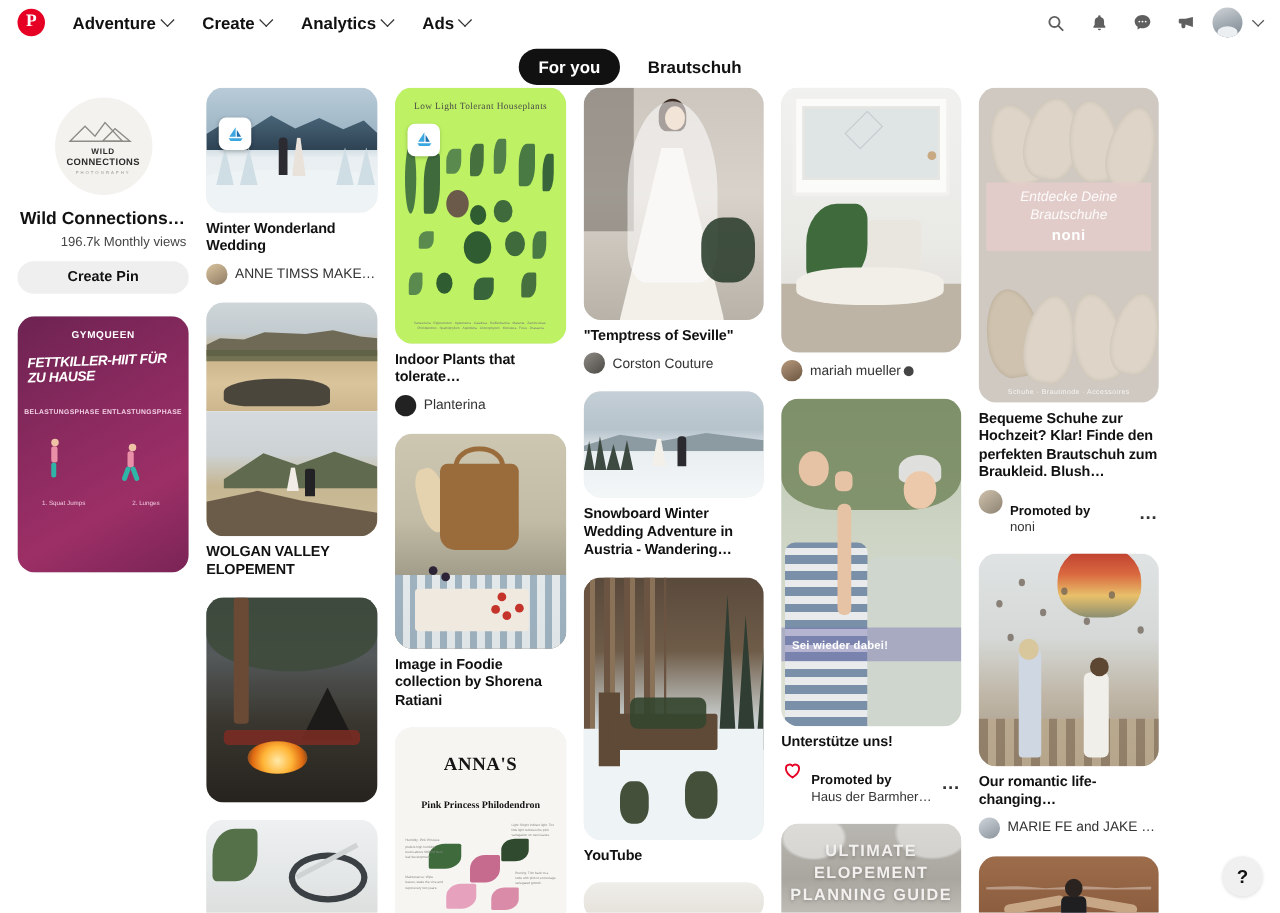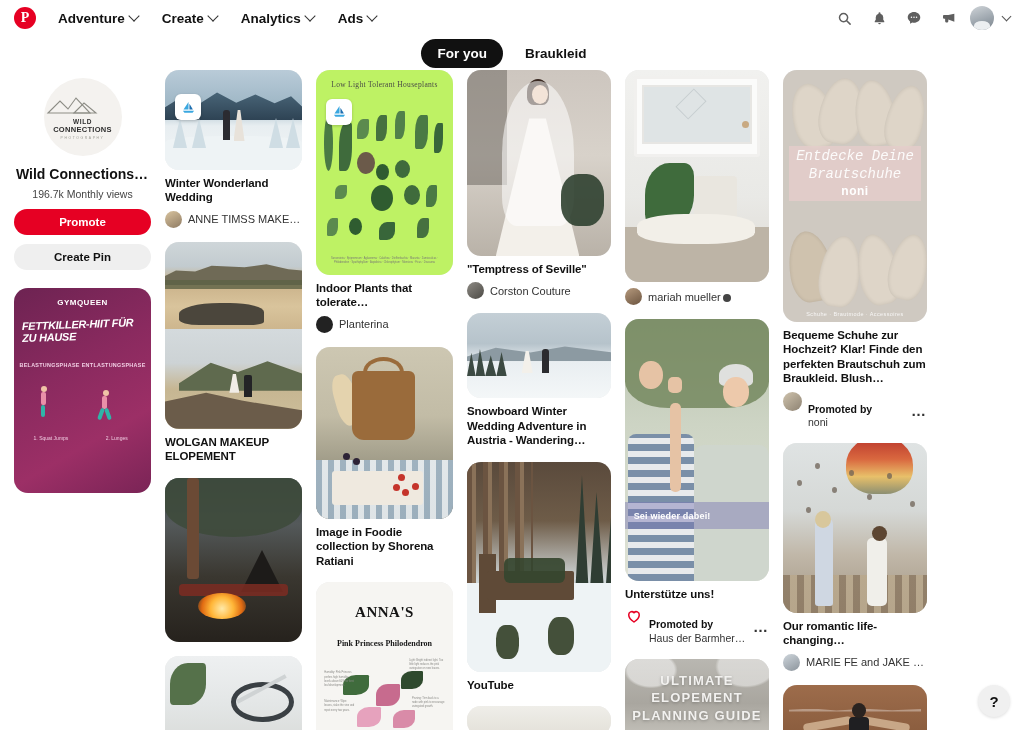--- a/index.html
+++ b/index.html
@@ -152,31 +152,31 @@
   .profile {
     text-align: center;
     padding: 4px 0 10px;
     margin-bottom: 8px;
   }
   .profile-logo {
     width: 78px; height: 78px; border-radius: 50%;
     margin: 4px auto 10px;
     background: #f4f2ef;
     display: flex; flex-direction: column;
-    justify-content: center;
+    align-items: center; justify-content: center;
     position: relative; overflow: hidden;
   }
   .profile-name {
     font-size: 14px; font-weight: bold; line-height: 1.2;
     text-align: left; padding: 0 2px;
     color: #111;
   }
   .profile-views {
     font-size: 10.5px; color: #444; margin-top: 5px;
-    text-align: center; padding: 0 2px;
+    text-align: right; padding: 0 2px;
   }
   .btn {
     display: block; width: 100%;
     padding: 7px 0;
     border-radius: 20px;
     font-size: 11.5px; font-weight: bold;
     text-align: center;
     cursor: pointer;
     border: none;
     margin-top: 9px;
@@ -328,21 +328,21 @@
   .s-senior .fist { position:absolute;left:30%;top:22%;width:14px;height:16px;border-radius:5px;background:#e6c3a5; }
   .s-senior .arm { position:absolute;left:31%;top:32%;width:11px;height:34%;background:#e6c3a5;border-radius:5px; }
   .s-senior .ovtext { position:absolute;left:0;right:0;bottom:20%;height:10%;background:rgba(120,118,180,.45);
     color:#fff;font-size:9px;font-weight:bold;display:flex;align-items:center;padding-left:6%;letter-spacing:.2px; }
 
   
   .s-shoes { background:#cfc9c1; }
   .shoe { position:absolute;background:#ded5c8;border-radius:50% 50% 38% 38% / 62% 62% 38% 38%; box-shadow: inset 0 0 4px rgba(0,0,0,.12); }
   .s-shoes .ovr { position:absolute;left:4%;right:4%;top:30%;height:22%;background:rgba(228,205,202,.82);
     display:flex;flex-direction:column;align-items:center;justify-content:center;gap:2px; }
-  .s-shoes .ovr .script { font-family:Liberation Mono, monospace;font-style:italic;color:#fff;font-size:14px;line-height:1.15;text-align:center;opacity:.92; }
+  .s-shoes .ovr .script { font-family:Liberation Sans, sans-serif;font-style:italic;color:#fff;font-size:11px;line-height:1.15;text-align:center;opacity:.92; }
   .s-shoes .ovr .brand { color:#fff;font-size:12px;font-weight:bold;letter-spacing:.5px; }
   .s-shoes .foot { position:absolute;left:0;right:0;bottom:2%;text-align:center;font-size:5.5px;color:#fff;opacity:.85;letter-spacing:.4px; }
 
   
   .s-balloon { background: linear-gradient(#dfe3e3 0%,#d5d8d6 40%,#c0b7a8 66%,#a39684 100%); }
   .s-balloon .bigb { position:absolute;right:10%;top:-4%;width:46%;height:34%;
     background: linear-gradient(#b8342b 0%,#d9683f 40%,#e8c06a 70%,#8c8f72 100%);
     border-radius:50% 50% 42% 42%; }
   .dotb { position:absolute;width:5px;height:6px;border-radius:50%;background:#6e6256;opacity:.75; }
   .s-balloon .brideB { position:absolute;left:22%;bottom:4%;width:18px;height:52%;background:#cfd7e2;border-radius:6px 6px 3px 3px; }
@@ -426,40 +426,39 @@
         <path d="M20 5.5v12l-9-3.2v2.1c0 1.4-1.1 2.5-2.4 2.5s-2.4-1.1-2.4-2.5v-3.2H4.6A1.6 1.6 0 0 1 3 11.6V9.2c0-.9.7-1.6 1.6-1.6H11L20 5.5z"></path>
       </svg>
     </div>
     <div class="avatar-btn"></div>
     <i class="chev-sm"></i>
   </div>
 </div>
 
 <div class="tabs">
   <div class="tab active">For you</div>
-  <div class="tab">Braukleid</div>
+  <div class="tab">Brautschuh</div>
 </div>
 
 <div class="feed">
   <div class="cols">
 
     <div class="col">
       <div class="profile">
         <div class="profile-logo">
           <svg width="62" height="22" viewBox="0 0 62 22" style="margin-bottom:1px">
             <path d="M4 18 L16 6 L24 14 L32 3 L46 18 Z" fill="none" stroke="#8d8d86" stroke-width="1.1"></path>
             <path d="M30 18 L40 8 L52 18 Z" fill="none" stroke="#8d8d86" stroke-width="1.1"></path>
           </svg>
           <div style="font-size:6.5px;font-weight:bold;letter-spacing:.6px;color:#2d2d2d">WILD</div>
           <div style="font-size:7.5px;font-weight:bold;letter-spacing:.3px;color:#2d2d2d">CONNECTIONS</div>
           <div style="font-size:3.4px;letter-spacing:1.6px;color:#9a9a93;margin-top:2px">PHOTOGRAPHY</div>
         </div>
         <div class="profile-name">Wild Connections…</div>
         <div class="profile-views">196.7k Monthly views</div>
-        <button class="btn btn-promote">Promote</button>
         <button class="btn btn-create">Create Pin</button>
       </div>
 
 
       <div class="pin">
         <div class="pin-img" style="height:205px">
           <div class="sc s-fit">
             <div class="crown">GYMQUEEN</div>
             <div class="hdl">FETTKILLER-HIIT FÜR ZU HAUSE</div>
             <div class="subs">
@@ -534,21 +533,21 @@
       </div>
       <div class="pin">
         <div class="pin-img" style="height:100px;border-radius:0 0 14px 14px">
           <div class="sc s-wolgan2">
               <div class="hill"></div>
               <div class="ledge"></div>
               <div class="w1"></div>
               <div class="w2"></div>
             </div>
         </div>
-        <div class="pin-title">WOLGAN MAKEUP ELOPEMENT</div>
+        <div class="pin-title">WOLGAN VALLEY ELOPEMENT</div>
       </div>
 
       <div class="pin">
         <div class="pin-img" style="height:164px">
           <div class="sc s-fire">
             <div class="canopy"></div>
               <div class="trunk"></div>
               <div class="tent"></div>
             <div class="blanket"></div>
               <div class="flame"></div>

